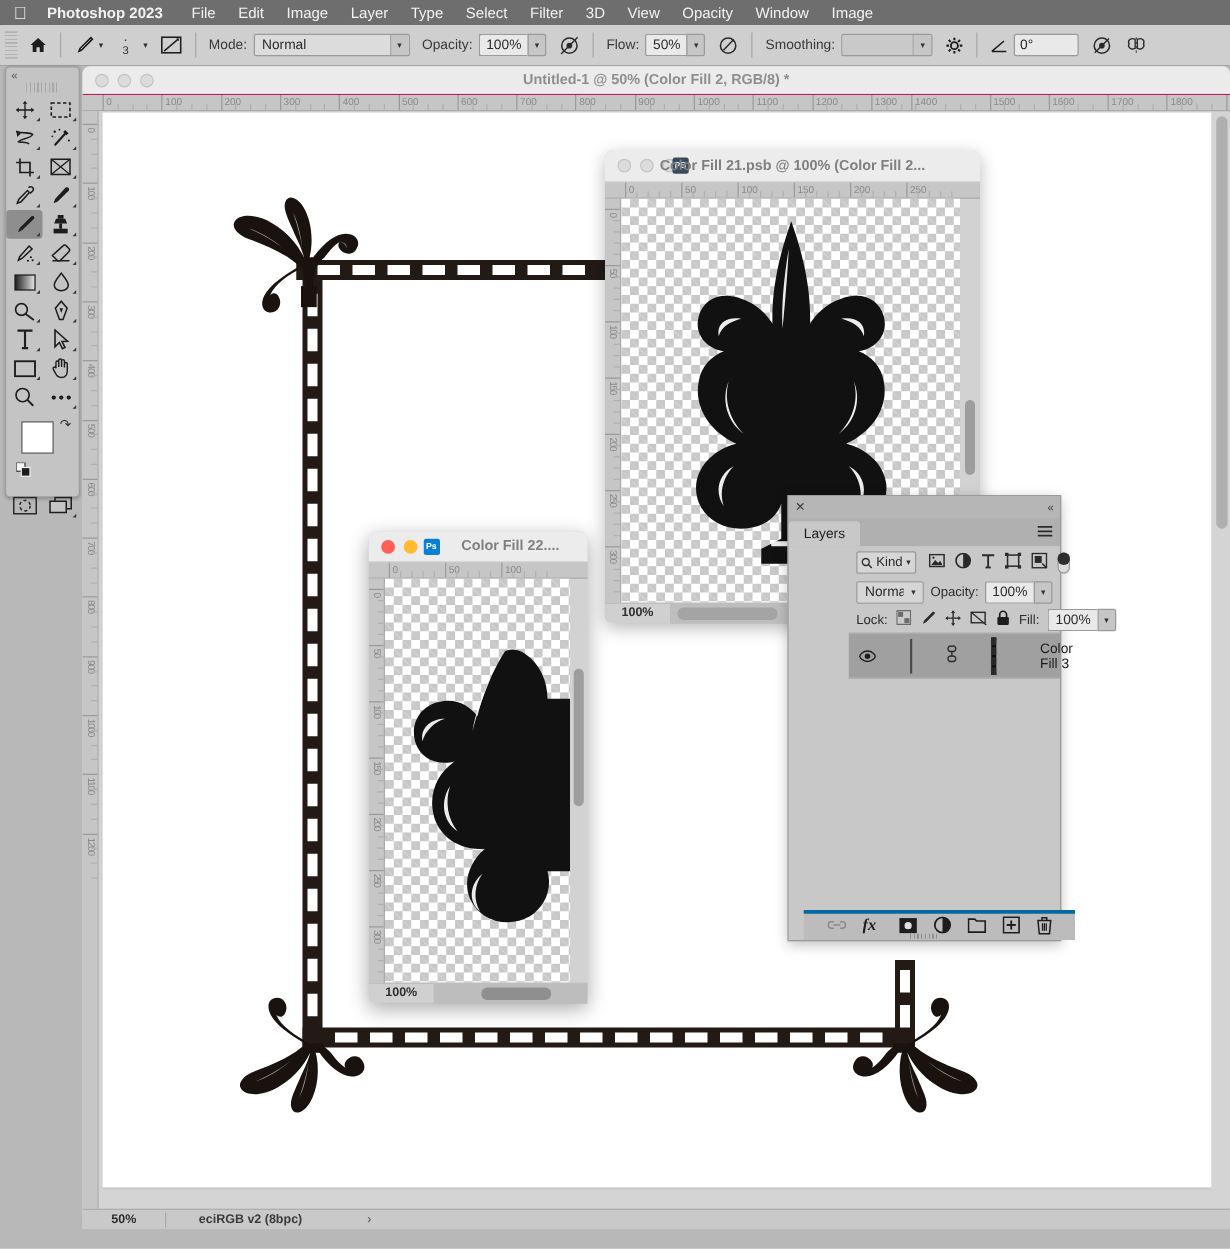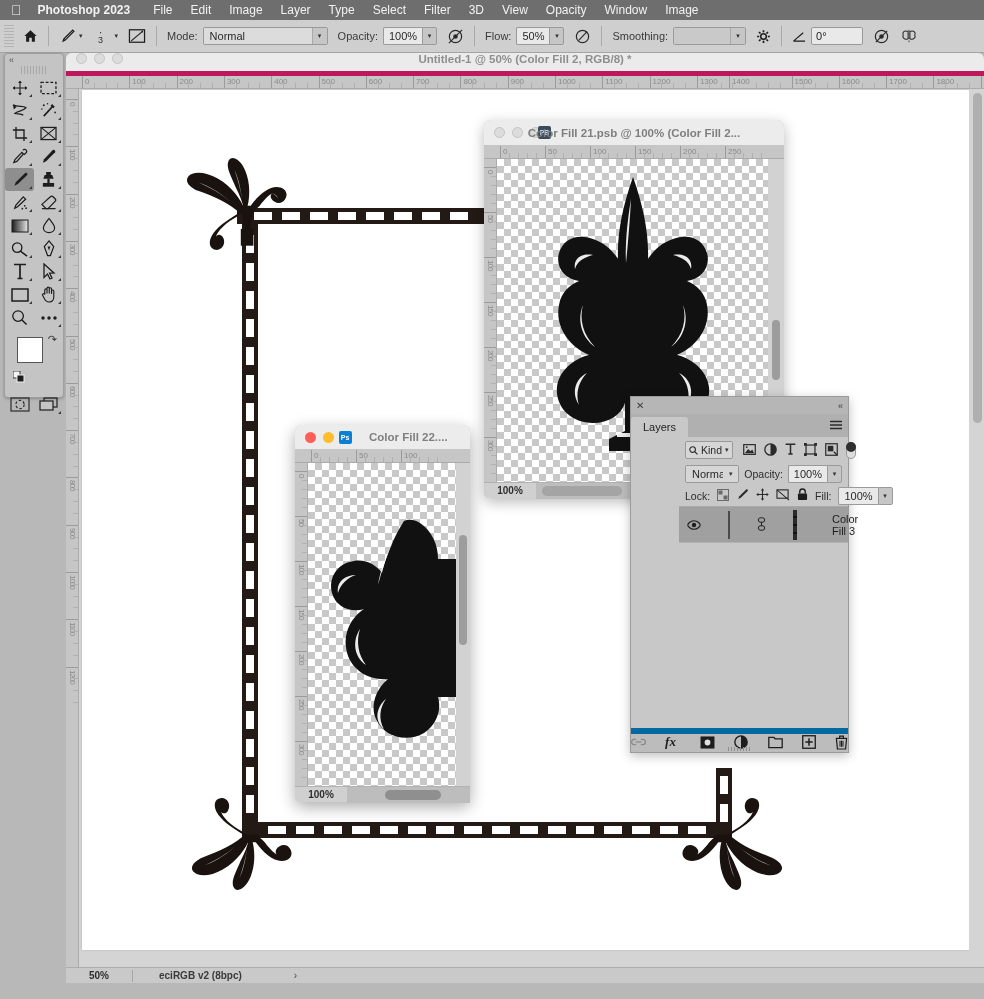--- a/index.html
+++ b/index.html
@@ -83,22 +83,22 @@
   .sw-def { position:absolute; left:8px; bottom:6px; }
   .tb-bottom { display:grid; grid-template-columns:1fr 1fr; margin-top:2px; }
 
   
   .docwin {
     position:absolute; left:66px; top:53px; width:918px; height:930px;
     background:#d4d4d4; border-radius:6px 6px 0 0;
   }
   .docwin .titlebar {
     height:23px; background:#ebebeb; border-radius:6px 6px 0 0;
-    border-bottom:5px solid #be185d;
-    display:flex; align-items:flex-start; position:relative;
+    border-bottom:1px solid #be185d;
+    display:flex; align-items:center; position:relative;
   }
   .tl { display:flex; gap:7px; padding-left:10px; }
   .tl i { width:11px; height:11px; border-radius:50%; display:block; }
   .tl.grey i { background:#dcdcdc; border:1px solid #c4c4c4; }
   .tl.color i:nth-child(1){ background:#ff5f57; }
   .tl.color i:nth-child(2){ background:#febc2e; }
   .tl.color i:nth-child(3){ background:#28c840; }
   .doctitle {
     position:absolute; left:0; right:0; text-align:center;
     font-size:11.5px; font-weight:bold; color:#8e8e8e; pointer-events:none;
@@ -226,23 +226,23 @@
      background:#fff; overflow:hidden; }
   .thumb-box .slider { position:absolute; left:0; right:0; bottom:0; height:6px;
      background:#e6e6e6; border-top:1px solid #555; }
   .thumb-box .slider:after { content:''; position:absolute; left:50%; margin-left:-3px; top:0px;
      width:0;height:0; border-left:3px solid transparent; border-right:3px solid transparent;
      border-bottom:4px solid #222;}
   .linkic { font-size:10px; color:#2a2a2a; }
   .maskthumb { width:26px; height:30px; border:1px dashed #2a2a2a; background:#111;
      position:relative; overflow:hidden;}
   .layername { font-size:11px; color:#1d1d1d; margin-left:8px; }
-  .lp-foot { position:absolute; left:0; bottom:0; width:100%; height:24px;
-     background:#bcbcbc; border-top:6px solid #0369a1;
-     display:flex; align-items:center; justify-content:space-between; gap:13px; }
+  .lp-foot { position:absolute; left:12px; bottom:0; width:100%; height:24px;
+     background:#bcbcbc; border-top:3px solid #0369a1;
+     display:flex; align-items:center; justify-content:center; gap:13px; }
   .lp-grip { position:absolute; left:50%; margin-left:-12px; bottom:1px; width:24px; height:4px;
      background:repeating-linear-gradient(to right,#8f8f8f 0 1px,transparent 1px 3px); }
 </style>
 </head>
 <body>
 
 <div id="app">
 
   <div class="menubar">
     <div class="apple"></div>

